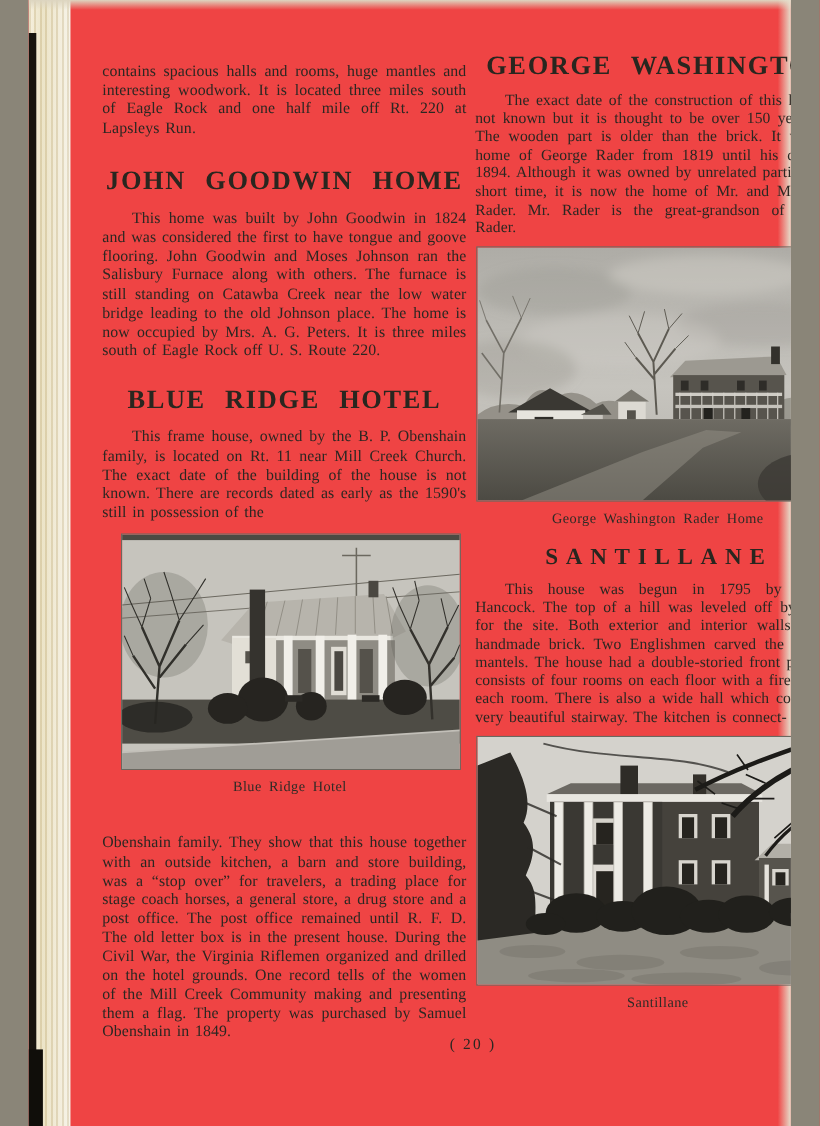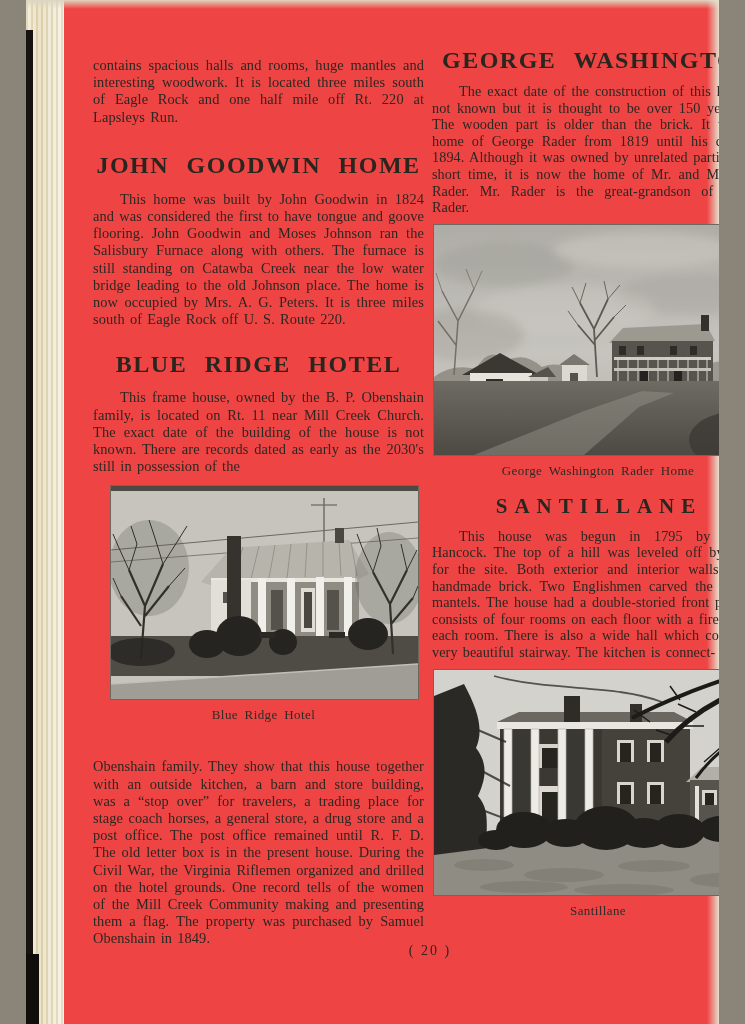--- a/index.html
+++ b/index.html
@@ -70,21 +70,21 @@
 
   <div class="col col-left">
     <p class="body-text">contains spacious halls and rooms, huge mantles and interesting woodwork. It is located three miles south of Eagle Rock and one half mile off Rt. 220 at Lapsleys Run.</p>
 
     <h2 class="heading h-goodwin">JOHN GOODWIN HOME</h2>
 
     <p class="body-text indent">This home was built by John Goodwin in 1824 and was considered the first to have tongue and goove flooring. John Goodwin and Moses Johnson ran the Salisbury Furnace along with others. The furnace is still standing on Catawba Creek near the low water bridge leading to the old Johnson place. The home is now occupied by Mrs. A. G. Peters. It is three miles south of Eagle Rock off U. S. Route 220.</p>
 
     <h2 class="heading h-bluer">BLUE RIDGE HOTEL</h2>
 
-    <p class="body-text indent">This frame house, owned by the B. P. Obenshain family, is located on Rt. 11 near Mill Creek Church. The exact date of the building of the house is not known. There are records dated as early as the 2030's still in possession of the</p>
+    <p class="body-text indent">This frame house, owned by the B. P. Obenshain family, is located on Rt. 11 near Mill Creek Church. The exact date of the building of the house is not known. There are records dated as early as the 1590's still in possession of the</p>
 
     <figure class="photo-block photo-left">
       <svg width="307" height="213" viewBox="0 0 307 213">
         <rect width="307" height="213" fill="#c6c4bd"></rect>
         <rect width="307" height="5" fill="#4c4a43"></rect>
 
         <g stroke="#6b685f" fill="none">
           <path d="M0,64 L307,36" stroke-width="1"></path>
           <path d="M0,76 L307,52" stroke-width="0.8"></path>
           <line x1="213" y1="12" x2="213" y2="58" stroke-width="1.4"></line>

